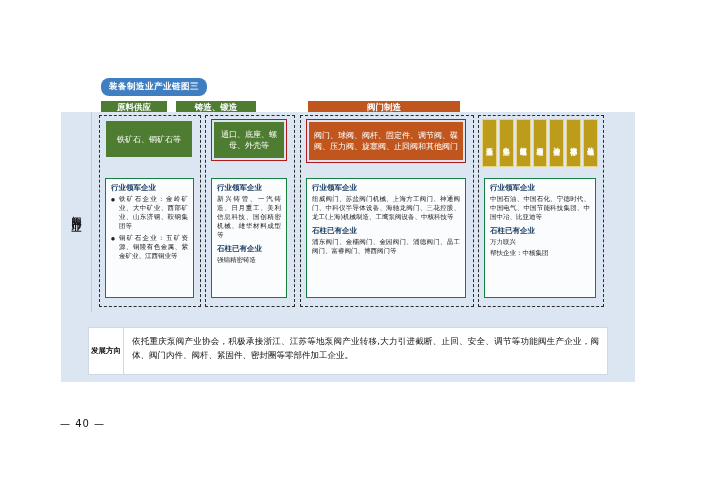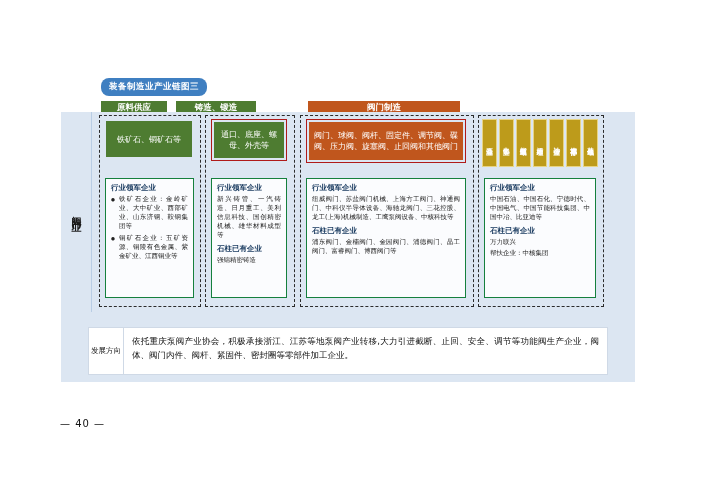--- a/index.html
+++ b/index.html
@@ -123,21 +123,21 @@
 
   
   .direction{
     position:absolute;left:88px;top:327px;width:520px;height:48px;
     background:#ffffff;border:1px solid #cfd9e6;
     display:flex;box-sizing:border-box;
   }
   .dir-label{
     width:34px;border-right:1px solid #cfd9e6;
     display:flex;align-items:center;justify-content:center;
-    font-size:7.5px;font-weight:normal;color:#111;text-align:center;line-height:10px;
+    font-size:7.5px;font-weight:bold;color:#111;text-align:center;line-height:10px;
   }
   .dir-text{
     flex:1;padding:6px 8px;font-size:8.5px;line-height:14px;
     color:#111;text-align:justify;box-sizing:border-box;
   }
 
   
   .pagenum{
     position:absolute;left:60px;top:418px;
     font-size:10px;color:#111;letter-spacing:1px;

